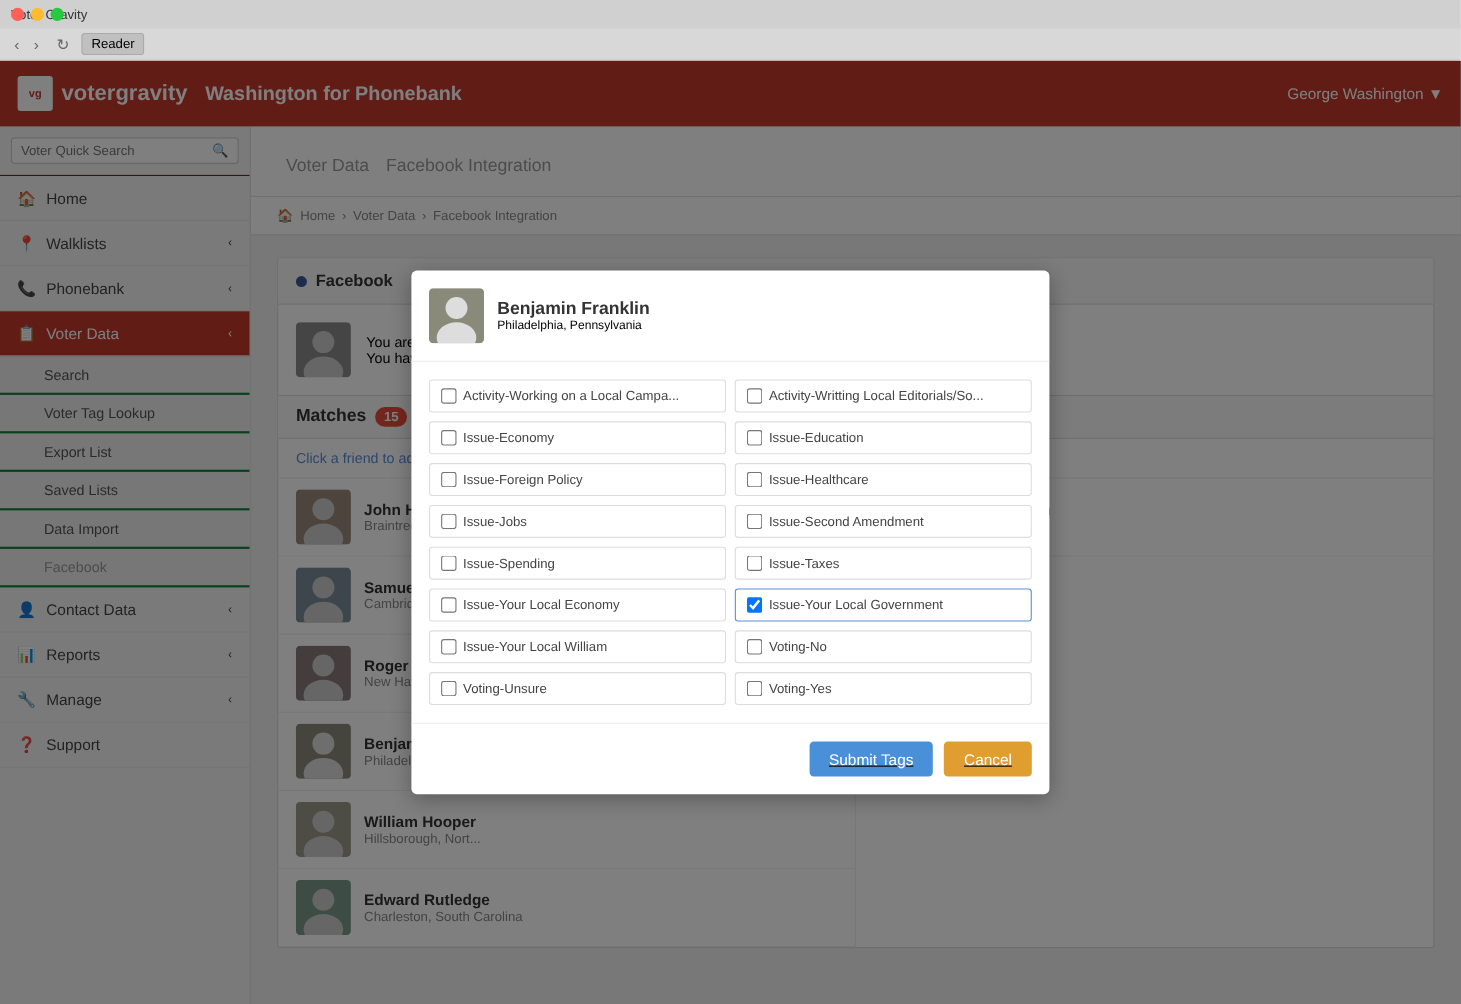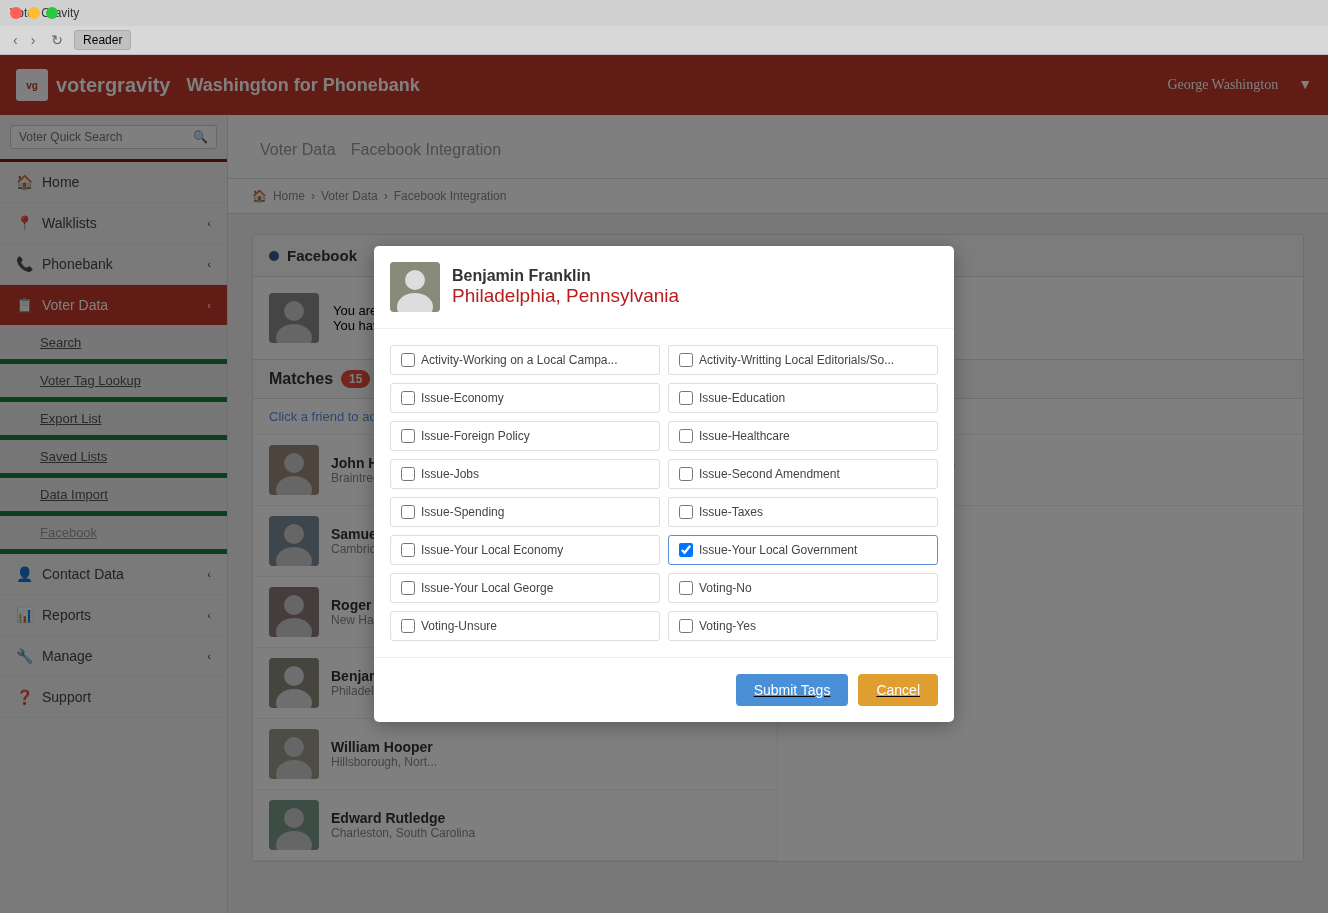--- a/index.html
+++ b/index.html
@@ -108,44 +108,43 @@
       font-weight: bold;
       font-size: 10px;
     }
     .logo-text { color: white; font-size: 20px; }
     .campaign-name { color: white; font-size: 18px; margin-left: 8px; }
     .user-area {
       margin-left: auto;
       color: white;
       display: flex;
       align-items: flex-start;
-      gap: 20px;
+      gap: 4px;
       font-size: 14px;
       cursor: pointer;
-      font-family: Liberation Serif, serif;
     }
 
     
     .main-layout {
       display: flex;
       flex: 1;
       overflow: hidden;
     }
 
     
     .sidebar {
       width: 228px;
       background: #f5f5f5;
       border-right: 1px solid #ddd;
       flex-shrink: 0;
       overflow-y: auto;
     }
     .search-box {
       padding: 10px;
-      border-bottom: 3px solid #7f1d1d;
+      border-bottom: 1px solid #7f1d1d;
     }
     .search-input-wrap {
       display: flex;
       align-items: center;
       background: white;
       border: 1px solid #ccc;
       border-radius: 3px;
       padding: 4px 8px;
     }
     .search-input-wrap input {
@@ -173,22 +172,21 @@
     }
     .nav-item .nav-icon { width: 16px; text-align: center; }
     .nav-item .chevron { margin-left: auto; font-size: 11px; }
 
     .sub-menu { background: #eeeeee; }
     .sub-menu-item {
       padding: 9px 16px 9px 40px;
       cursor: pointer;
       color: #555;
       font-size: 13px;
-      border-bottom: 5px solid #15803d;
-      text-decoration: underline;
+      border-bottom: 2px solid #15803d;
     }
     .sub-menu-item.muted { color: #999; }
 
     
     .content-area {
       flex: 1;
       overflow-y: auto;
       background: #f0f0f0;
     }
 
@@ -346,21 +344,21 @@
       height: 50px;
       border-radius: 4px;
       background: #ccc;
       display: flex;
       align-items: center;
       justify-content: center;
       font-size: 20px;
       overflow: hidden;
     }
     .modal-person-name { font-size: 16px; font-weight: bold; color: #333; }
-    .modal-person-loc { font-size: 19px; color: #b91c1c; }
+    .modal-person-loc { font-size: 11px; color: #000000; }
 
     .modal-checkboxes {
       padding: 16px;
       display: grid;
       grid-template-columns: 1fr 1fr;
       gap: 8px;
     }
     .checkbox-item {
       display: flex;
       align-items: center;
@@ -719,21 +717,21 @@
       <div class="checkbox-item">
         <input type="checkbox" style="">
         <span>Issue-Your Local Economy</span>
       </div>
       <div class="checkbox-item checked">
         <input type="checkbox" checked="" style="">
         <span>Issue-Your Local Government</span>
       </div>
       <div class="checkbox-item">
         <input type="checkbox" style="">
-        <span>Issue-Your Local George</span>
+        <span>Issue-Your Local William</span>
       </div>
       <div class="checkbox-item">
         <input type="checkbox" style="">
         <span>Voting-No</span>
       </div>
       <div class="checkbox-item">
         <input type="checkbox" style="">
         <span>Voting-Unsure</span>
       </div>
       <div class="checkbox-item">

